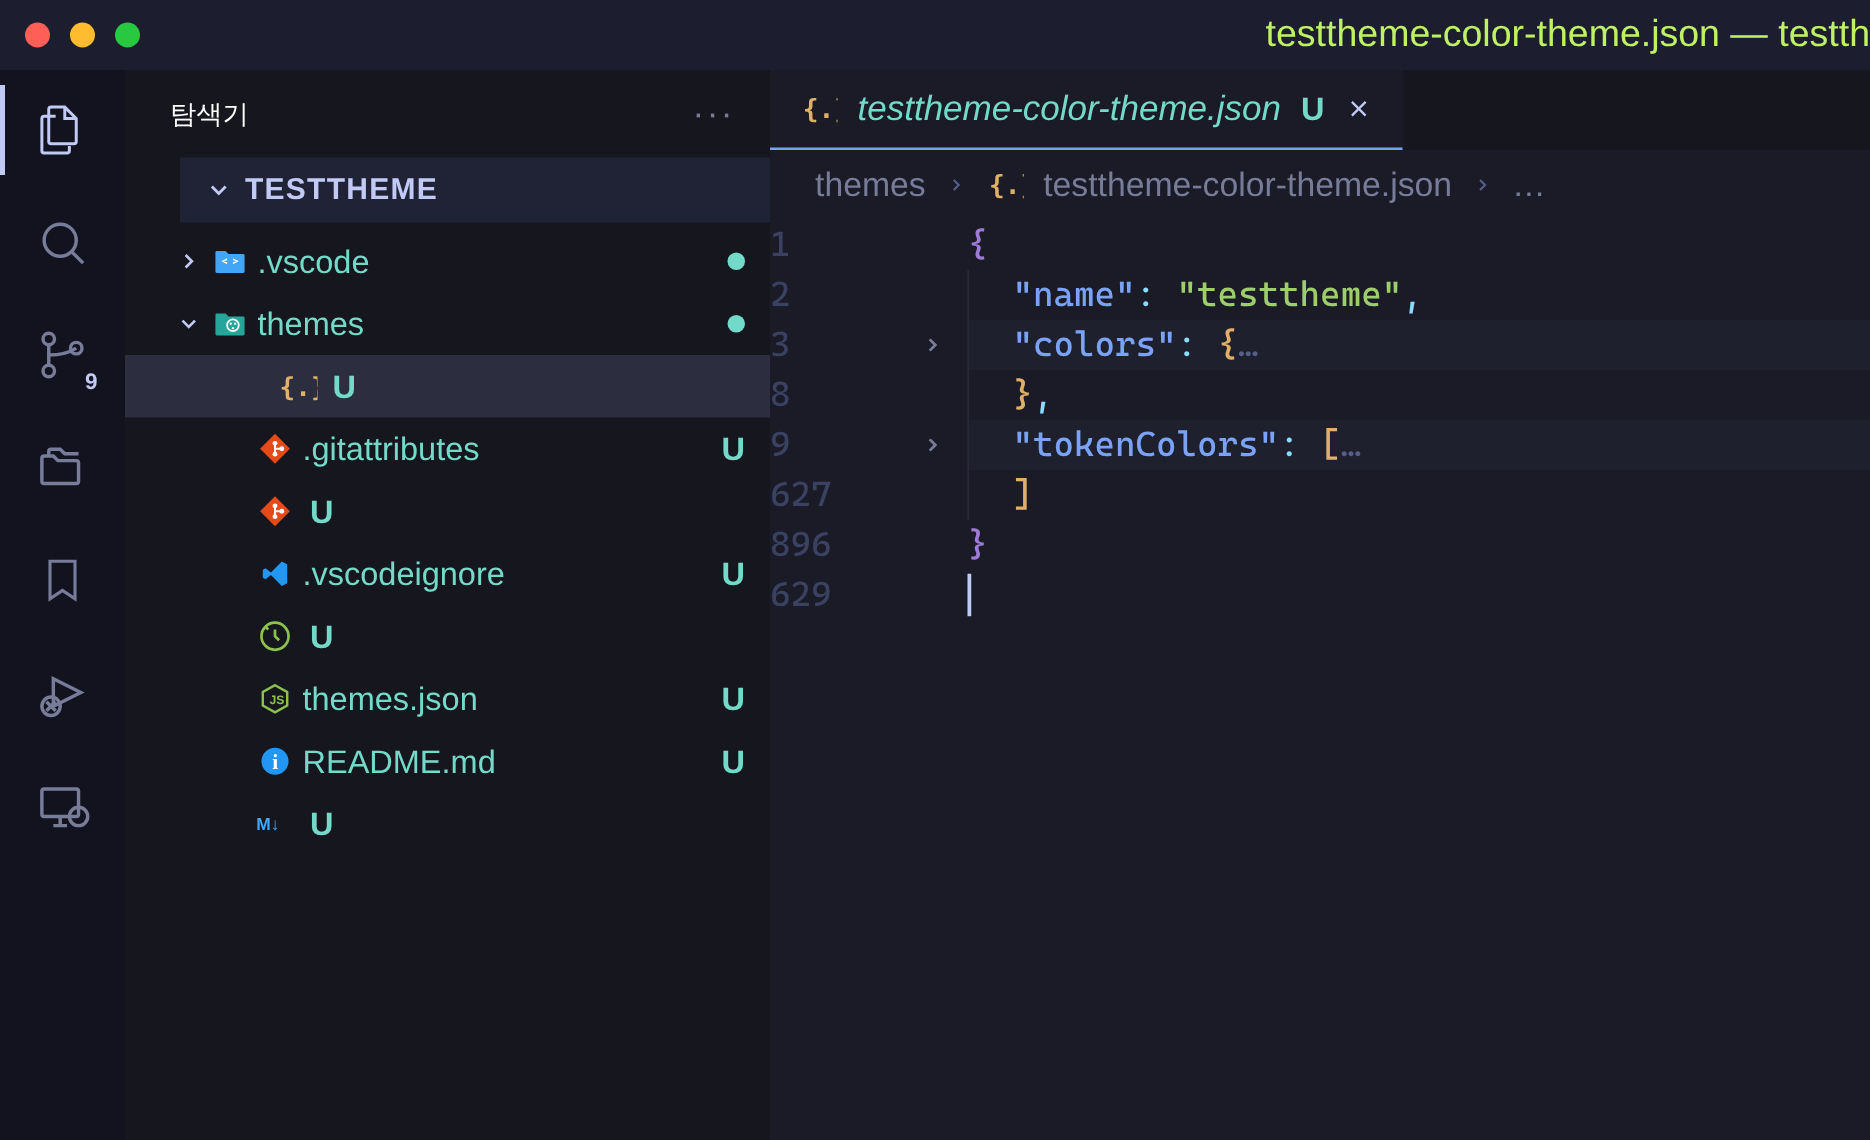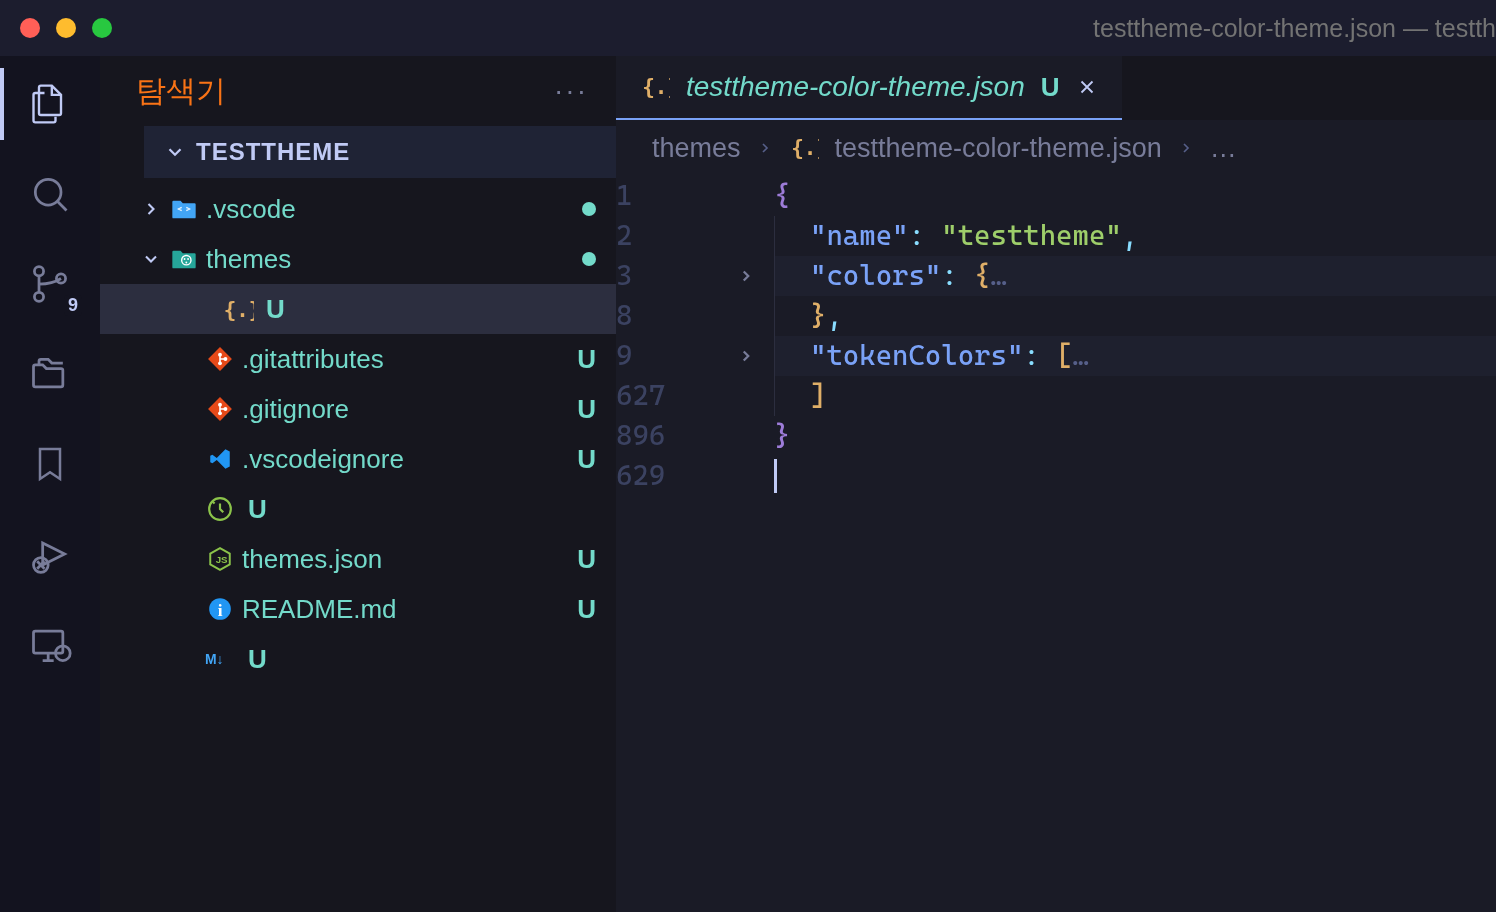--- a/index.html
+++ b/index.html
@@ -29,22 +29,22 @@
       width: 20px;
       height: 20px;
       border-radius: 50%;
     }
     .tl-close { background: #ff5f57; }
     .tl-min { background: #febc2e; }
     .tl-max { background: #28c840; }
     .window-title {
       position: absolute;
       right: 0;
-      color: #737373;
-      font-size: 25px;
+      color: #bef264;
+      font-size: 30px;
       font-weight: 400;
       white-space: nowrap;
       overflow: hidden;
     }
     .main-layout {
       display: flex;
       flex: 1;
       overflow: hidden;
     }
     .activity-bar {
@@ -96,22 +96,22 @@
       flex-direction: column;
     }
     .sidebar-header {
       height: 70px;
       display: flex;
       align-items: center;
       justify-content: space-between;
       padding: 0 28px 0 36px;
     }
     .sidebar-title {
-      color: #f97316;
-      font-size: 30px;
+      color: #ffffff;
+      font-size: 21px;
       font-weight: 400;
     }
     .sidebar-actions {
       color: #787c99;
       font-size: 28px;
       letter-spacing: 2px;
       cursor: pointer;
     }
     .folder-header {
       height: 52px;
@@ -418,21 +418,20 @@
           <span class="chev"></span>
           <span class="file-icon">
             <svg width="26" height="26" viewBox="0 0 24 24">
               <path fill="#e64a19" d="M12 1L1 12l11 11 11-11L12 1z"></path>
               <circle cx="12" cy="8" r="1.8" fill="#fff"></circle>
               <circle cx="12" cy="16" r="1.8" fill="#fff"></circle>
               <circle cx="17" cy="12" r="1.8" fill="#fff"></circle>
               <path stroke="#fff" stroke-width="1.5" d="M12 8v8M12 12h5"></path>
             </svg>
           </span>
-          <span class="label git-u">.gitignore</span>
           <span class="status git-u">U</span>
         </div>
         <div class="tree-row">
           <span class="indent" style="width: 72px;"></span>
           <span class="chev"></span>
           <span class="file-icon">
             <svg width="26" height="26" viewBox="0 0 24 24">
               <path fill="#2196f3" d="M17 3l4 2v14l-4 2-8-8-4 3-2-1V9l2-1 4 3 8-8z"></path>
             </svg>
           </span>

